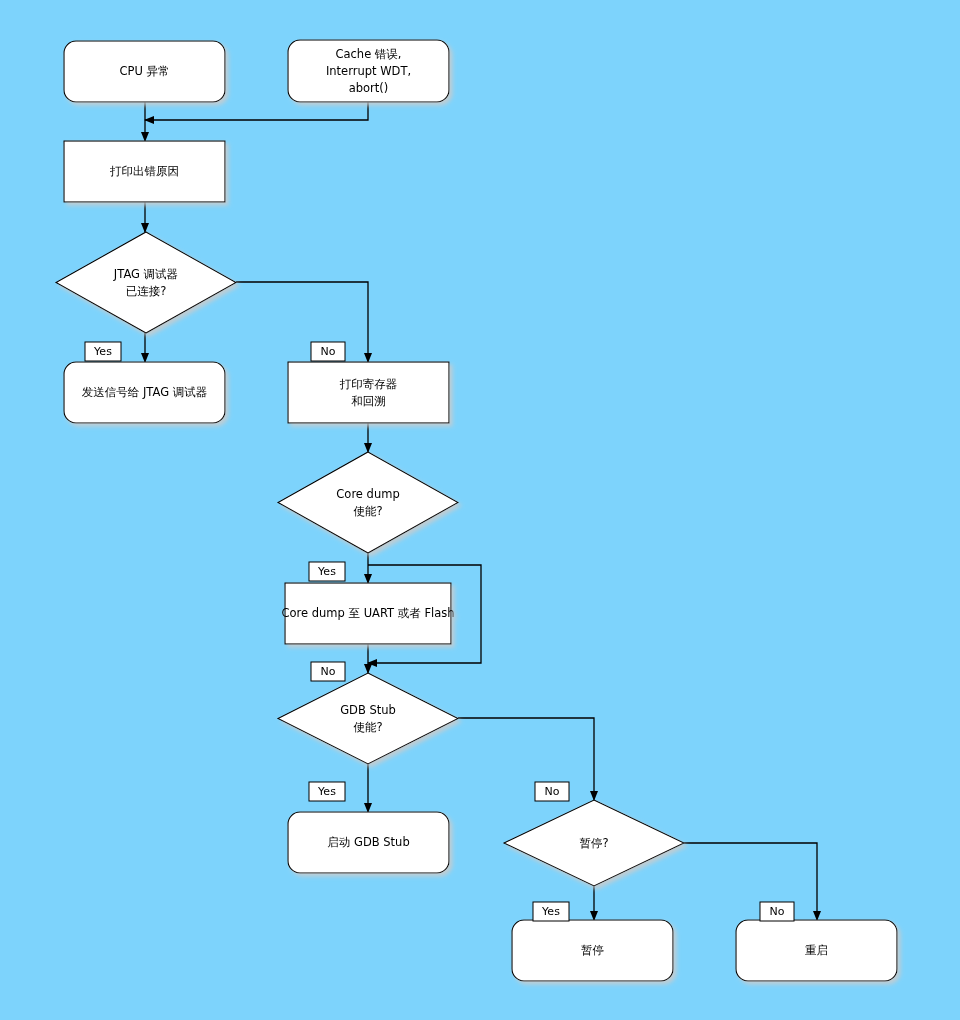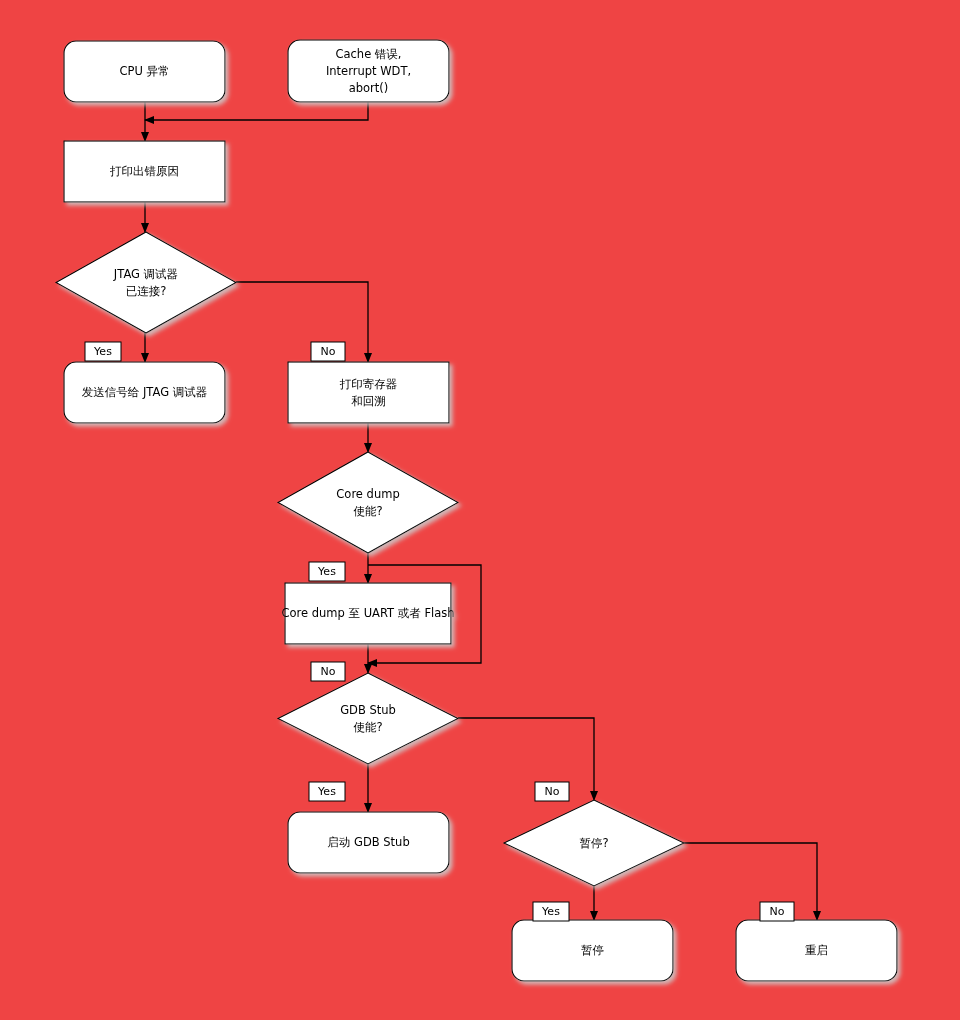--- a/index.html
+++ b/index.html
@@ -7,21 +7,21 @@
     padding: 0;
     background: #ffffff;
   }
   body {
     font-family: "DejaVu Sans", sans-serif;
   }
   #canvas {
     position: relative;
     width: 960px;
     height: 1020px;
-    background: #ef4444;
+    background: #7dd3fc;
     overflow: hidden;
   }
   #flow-svg {
     position: absolute;
     left: 0;
     top: 0;
     width: 960px;
     height: 1020px;
   }
   .node-text {

